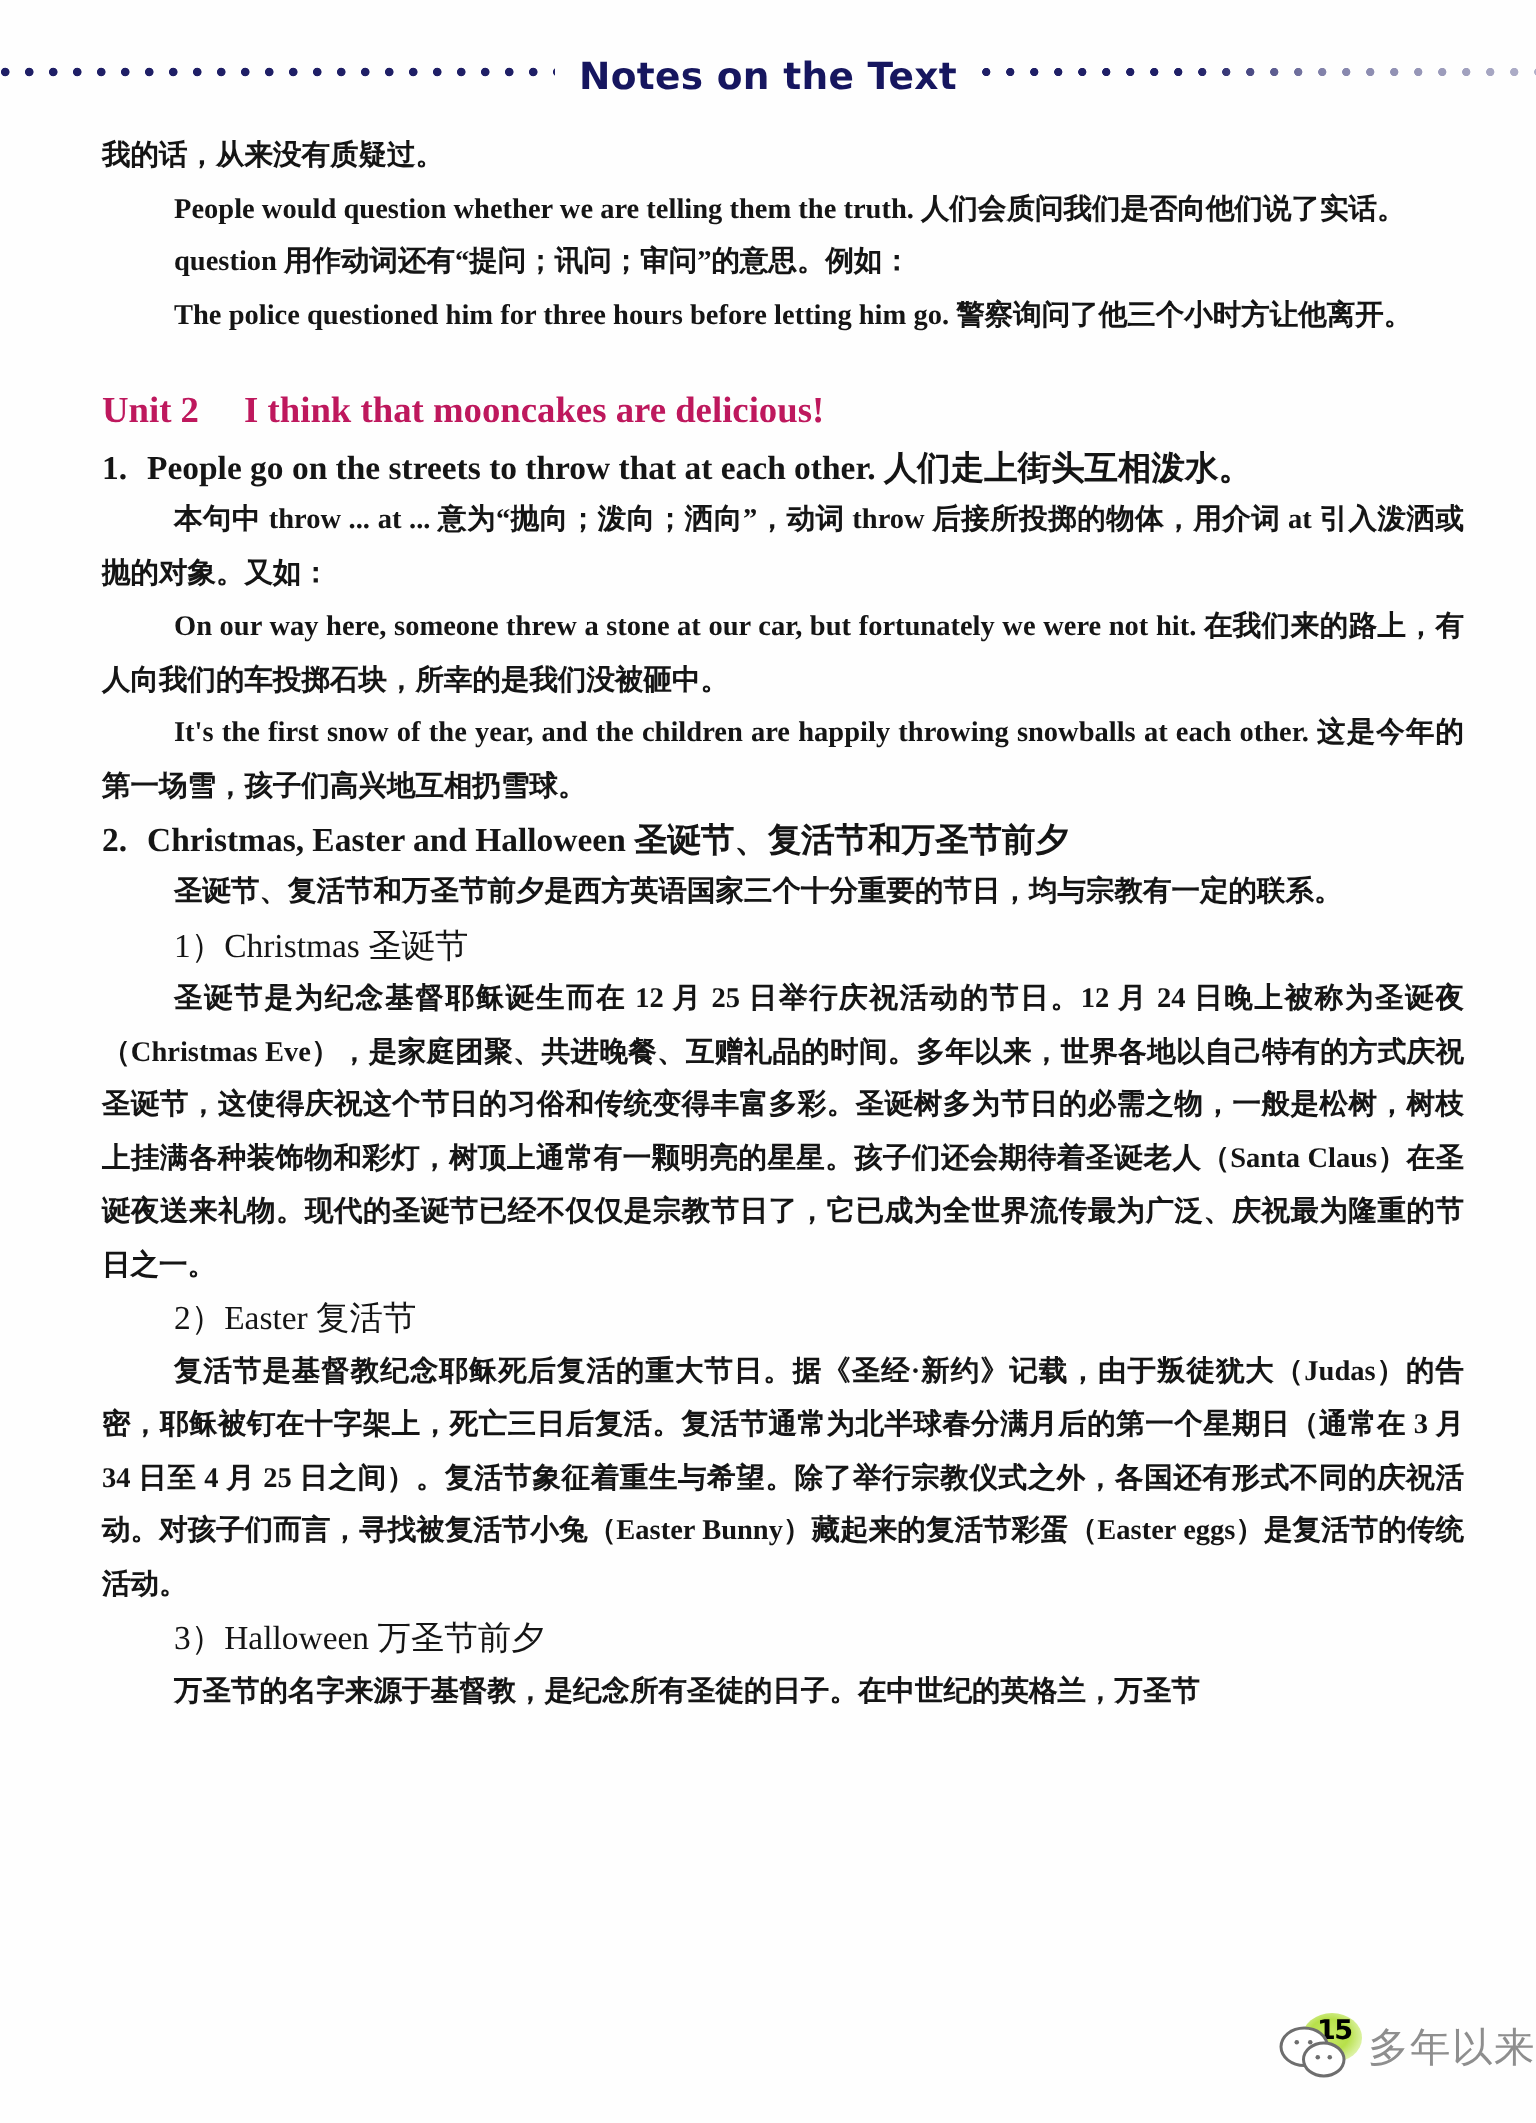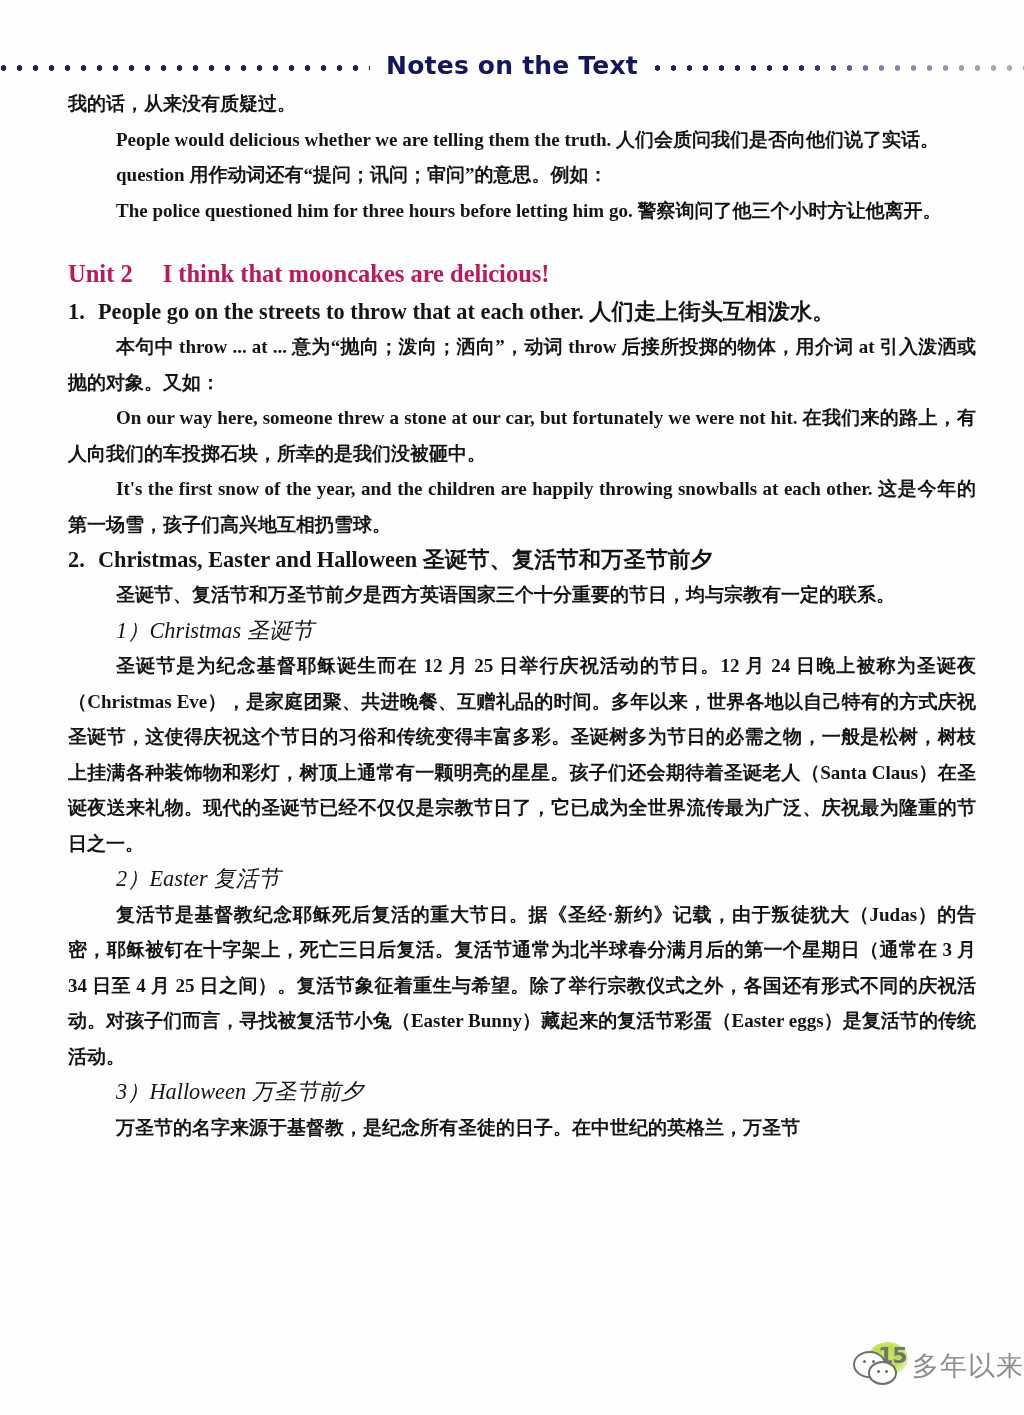--- a/index.html
+++ b/index.html
@@ -24,21 +24,21 @@
   }
 
   
   .running-head {
     position: absolute;
     left: 0;
     right: 0;
     top: 38px;
     height: 40px;
     display: flex;
-    align-items: flex-end;
+    align-items: flex-start;
   }
   .dot-rule {
     flex: 1 1 auto;
     height: 20px;
     position: relative;
     overflow: hidden;
   }
   .dot-rule.left {
     background-image: radial-gradient(circle at 3.5px 50%, #1f1f66 2.6px, rgba(255,255,255,0) 3.1px);
     background-size: 16px 20px;
@@ -115,21 +115,20 @@
     width: 30px;
   }
   .item .item-text {
     flex: 1 1 auto;
   }
 
   
   .subitem {
     text-indent: 48px;
     font-weight: 400;
-    font-style: italic;
   }
 
   .cjk { font-family: "Liberation Serif", "DejaVu Serif", serif; }
 
   
   .watermark {
     position: absolute;
     left: 852px;
     top: 1337px;
     width: 160px;
@@ -153,22 +152,22 @@
     border-radius: 50%;
     background: radial-gradient(ellipse at 45% 45%, #c9e86a 0%, #b7e04a 42%, #d8f09a 68%, rgba(230,246,196,0.25) 100%);
     filter: blur(0.4px);
   }
   .wm-15 {
     position: absolute;
     left: 26px;
     top: 1px;
     font-family: "DejaVu Sans", "Liberation Sans", sans-serif;
     font-weight: 700;
-    font-size: 22px;
-    color: #737373;
+    font-size: 18px;
+    color: #000000;
     letter-spacing: -1px;
     text-shadow: 0 0 1px #a9d437;
   }
   .wm-bub-a, .wm-bub-b {
     position: absolute;
     background: #ffffff;
     border: 2.2px solid #6e6e6e;
     border-radius: 50%;
   }
   .wm-bub-a { left: 1px; top: 9px;  width: 29px; height: 23px; }
@@ -197,21 +196,21 @@
   <div class="running-head">
     <span class="dot-rule left"></span>
     <span class="head-title">Notes on the Text</span>
     <span class="dot-rule right"></span>
   </div>
 
   <div class="content">
 
     <p class="body-line cjk">我的话，从来没有质疑过。</p>
 
-    <p class="body-line indent">People would delicious whether we are telling them the truth. 人们会质问我们是否向他们说了实话。</p>
+    <p class="body-line indent">People would question whether we are telling them the truth. 人们会质问我们是否向他们说了实话。</p>
     <p class="body-line indent">question 用作动词还有“提问；讯问；审问”的意思。例如：</p>
     <p class="body-line indent">The police questioned him for three hours before letting him go. 警察询问了他三个小时方让他离开。</p>
 
     <div class="heading-unit gap-before-unit">
       <span class="unit-label">Unit 2</span><span>I think that mooncakes are delicious!</span>
     </div>
 
     <div class="item">
       <span class="num">1.</span>
       <span class="item-text">People go on the streets to throw that at each other. 人们走上街头互相泼水。</span>

